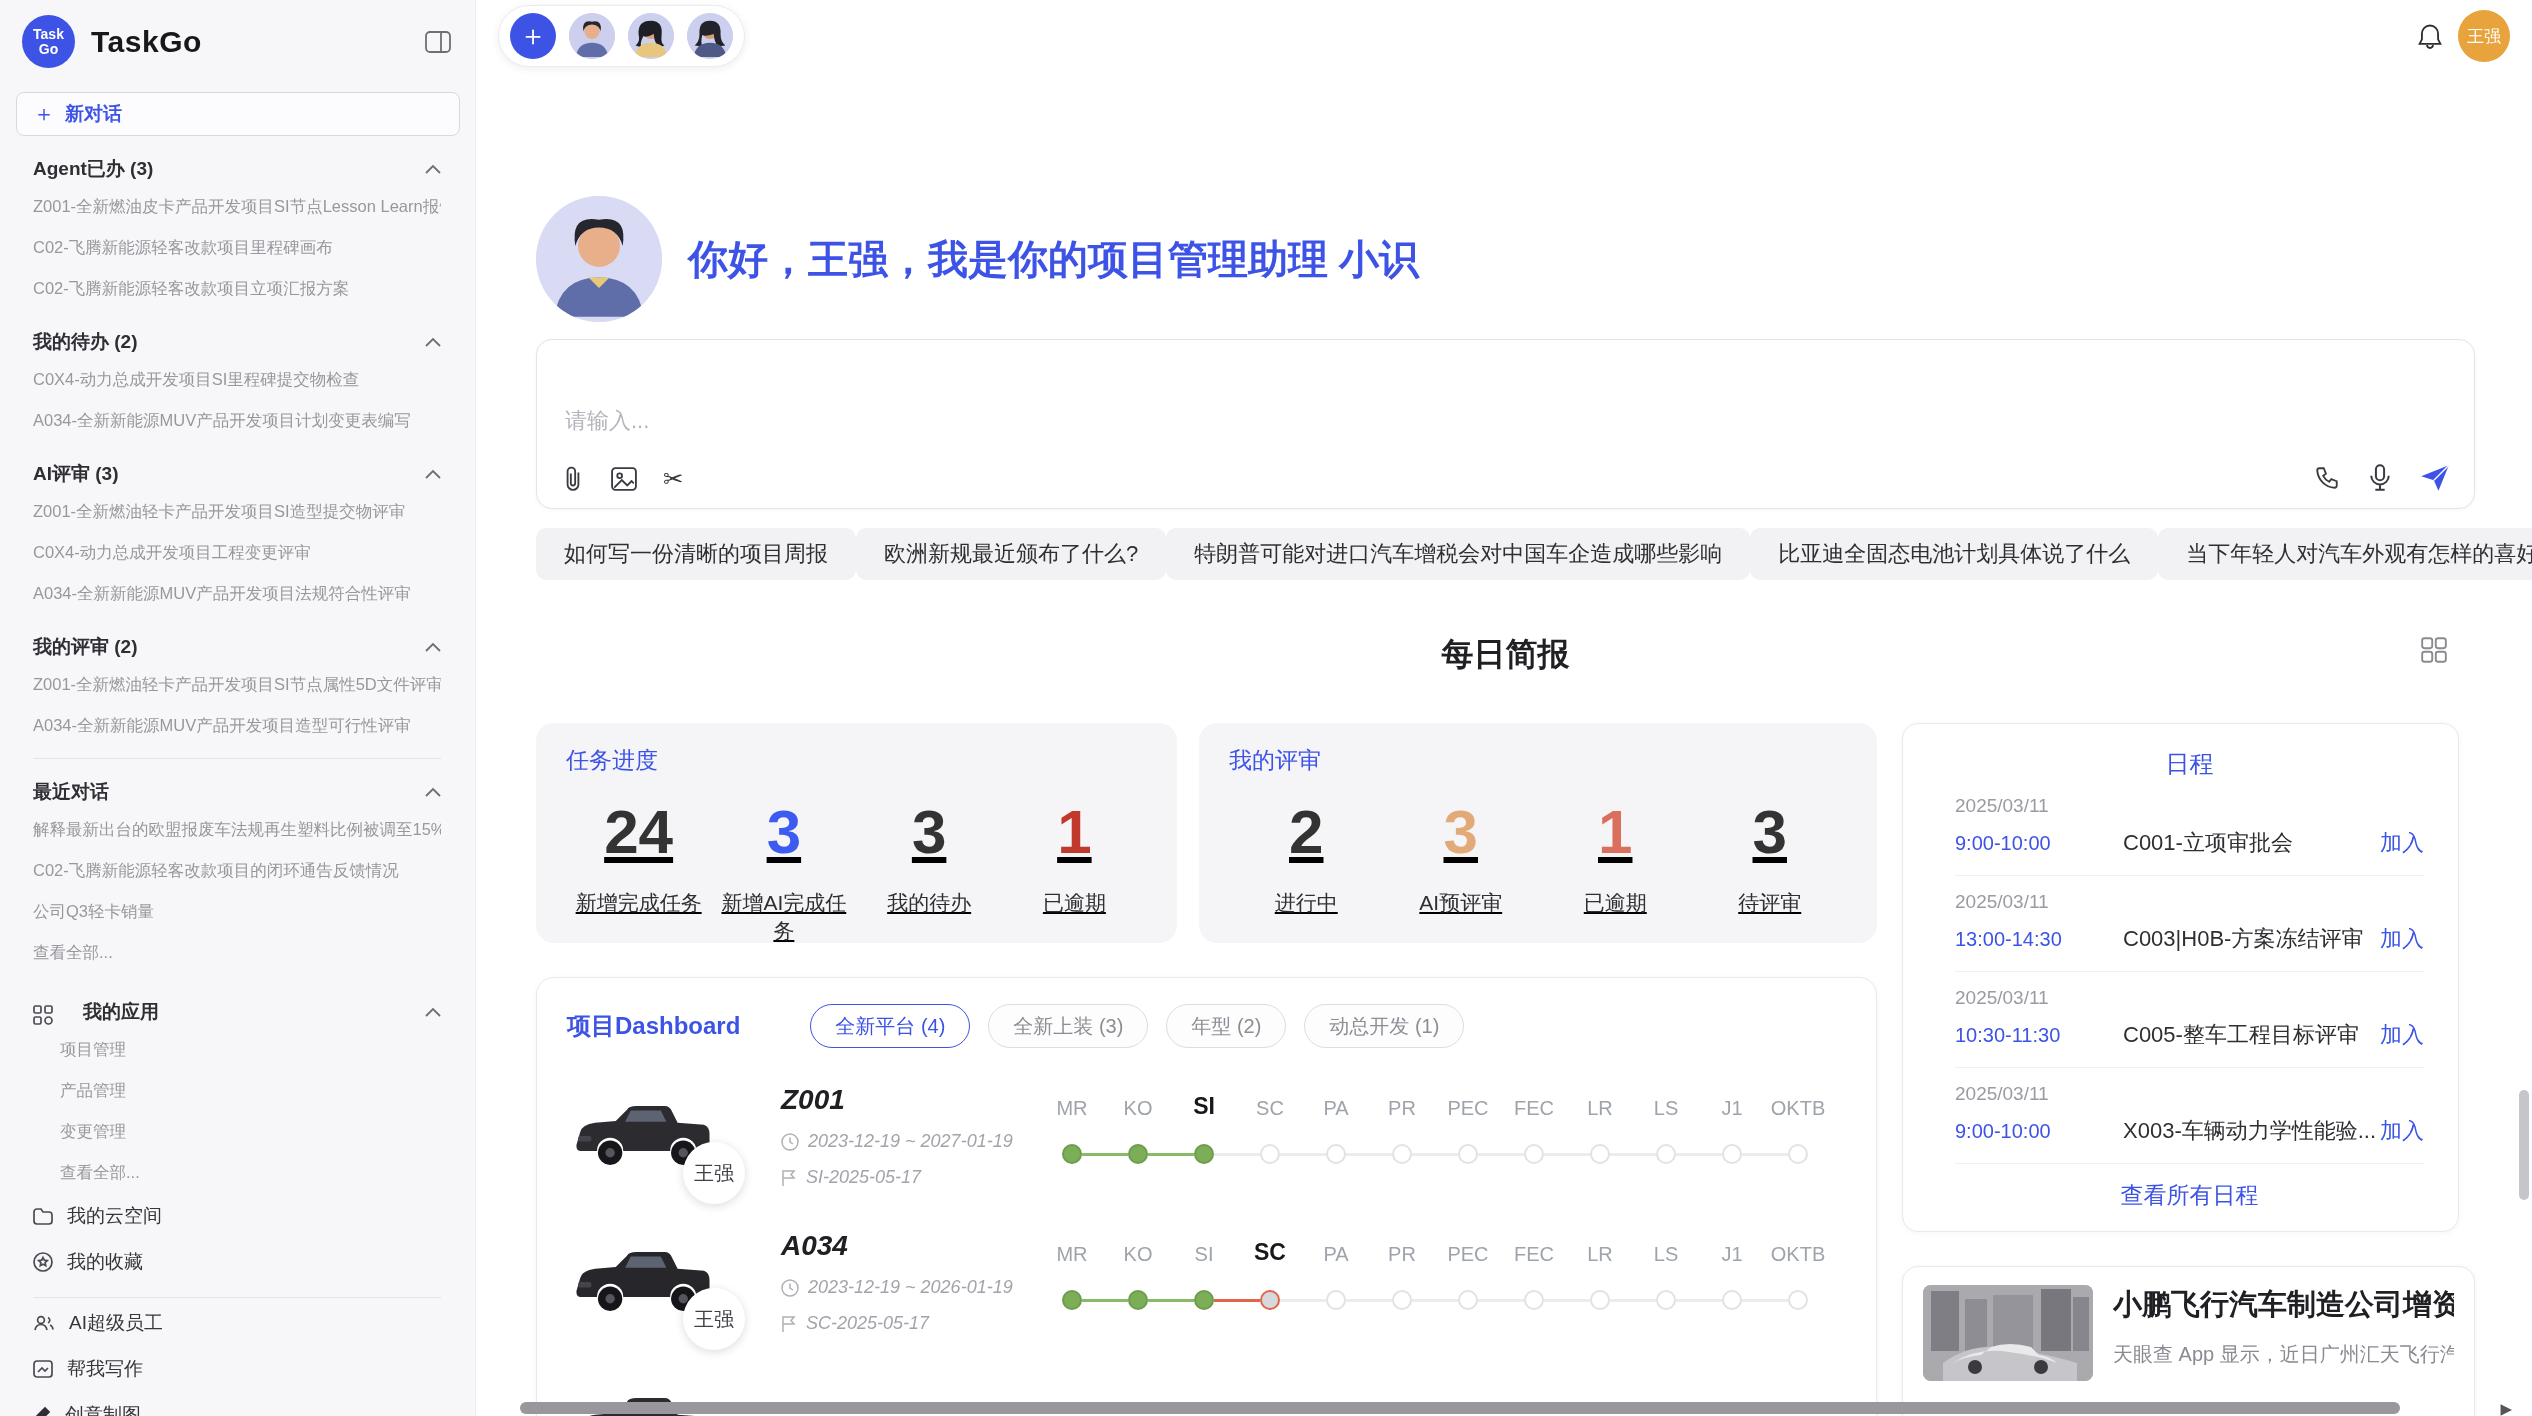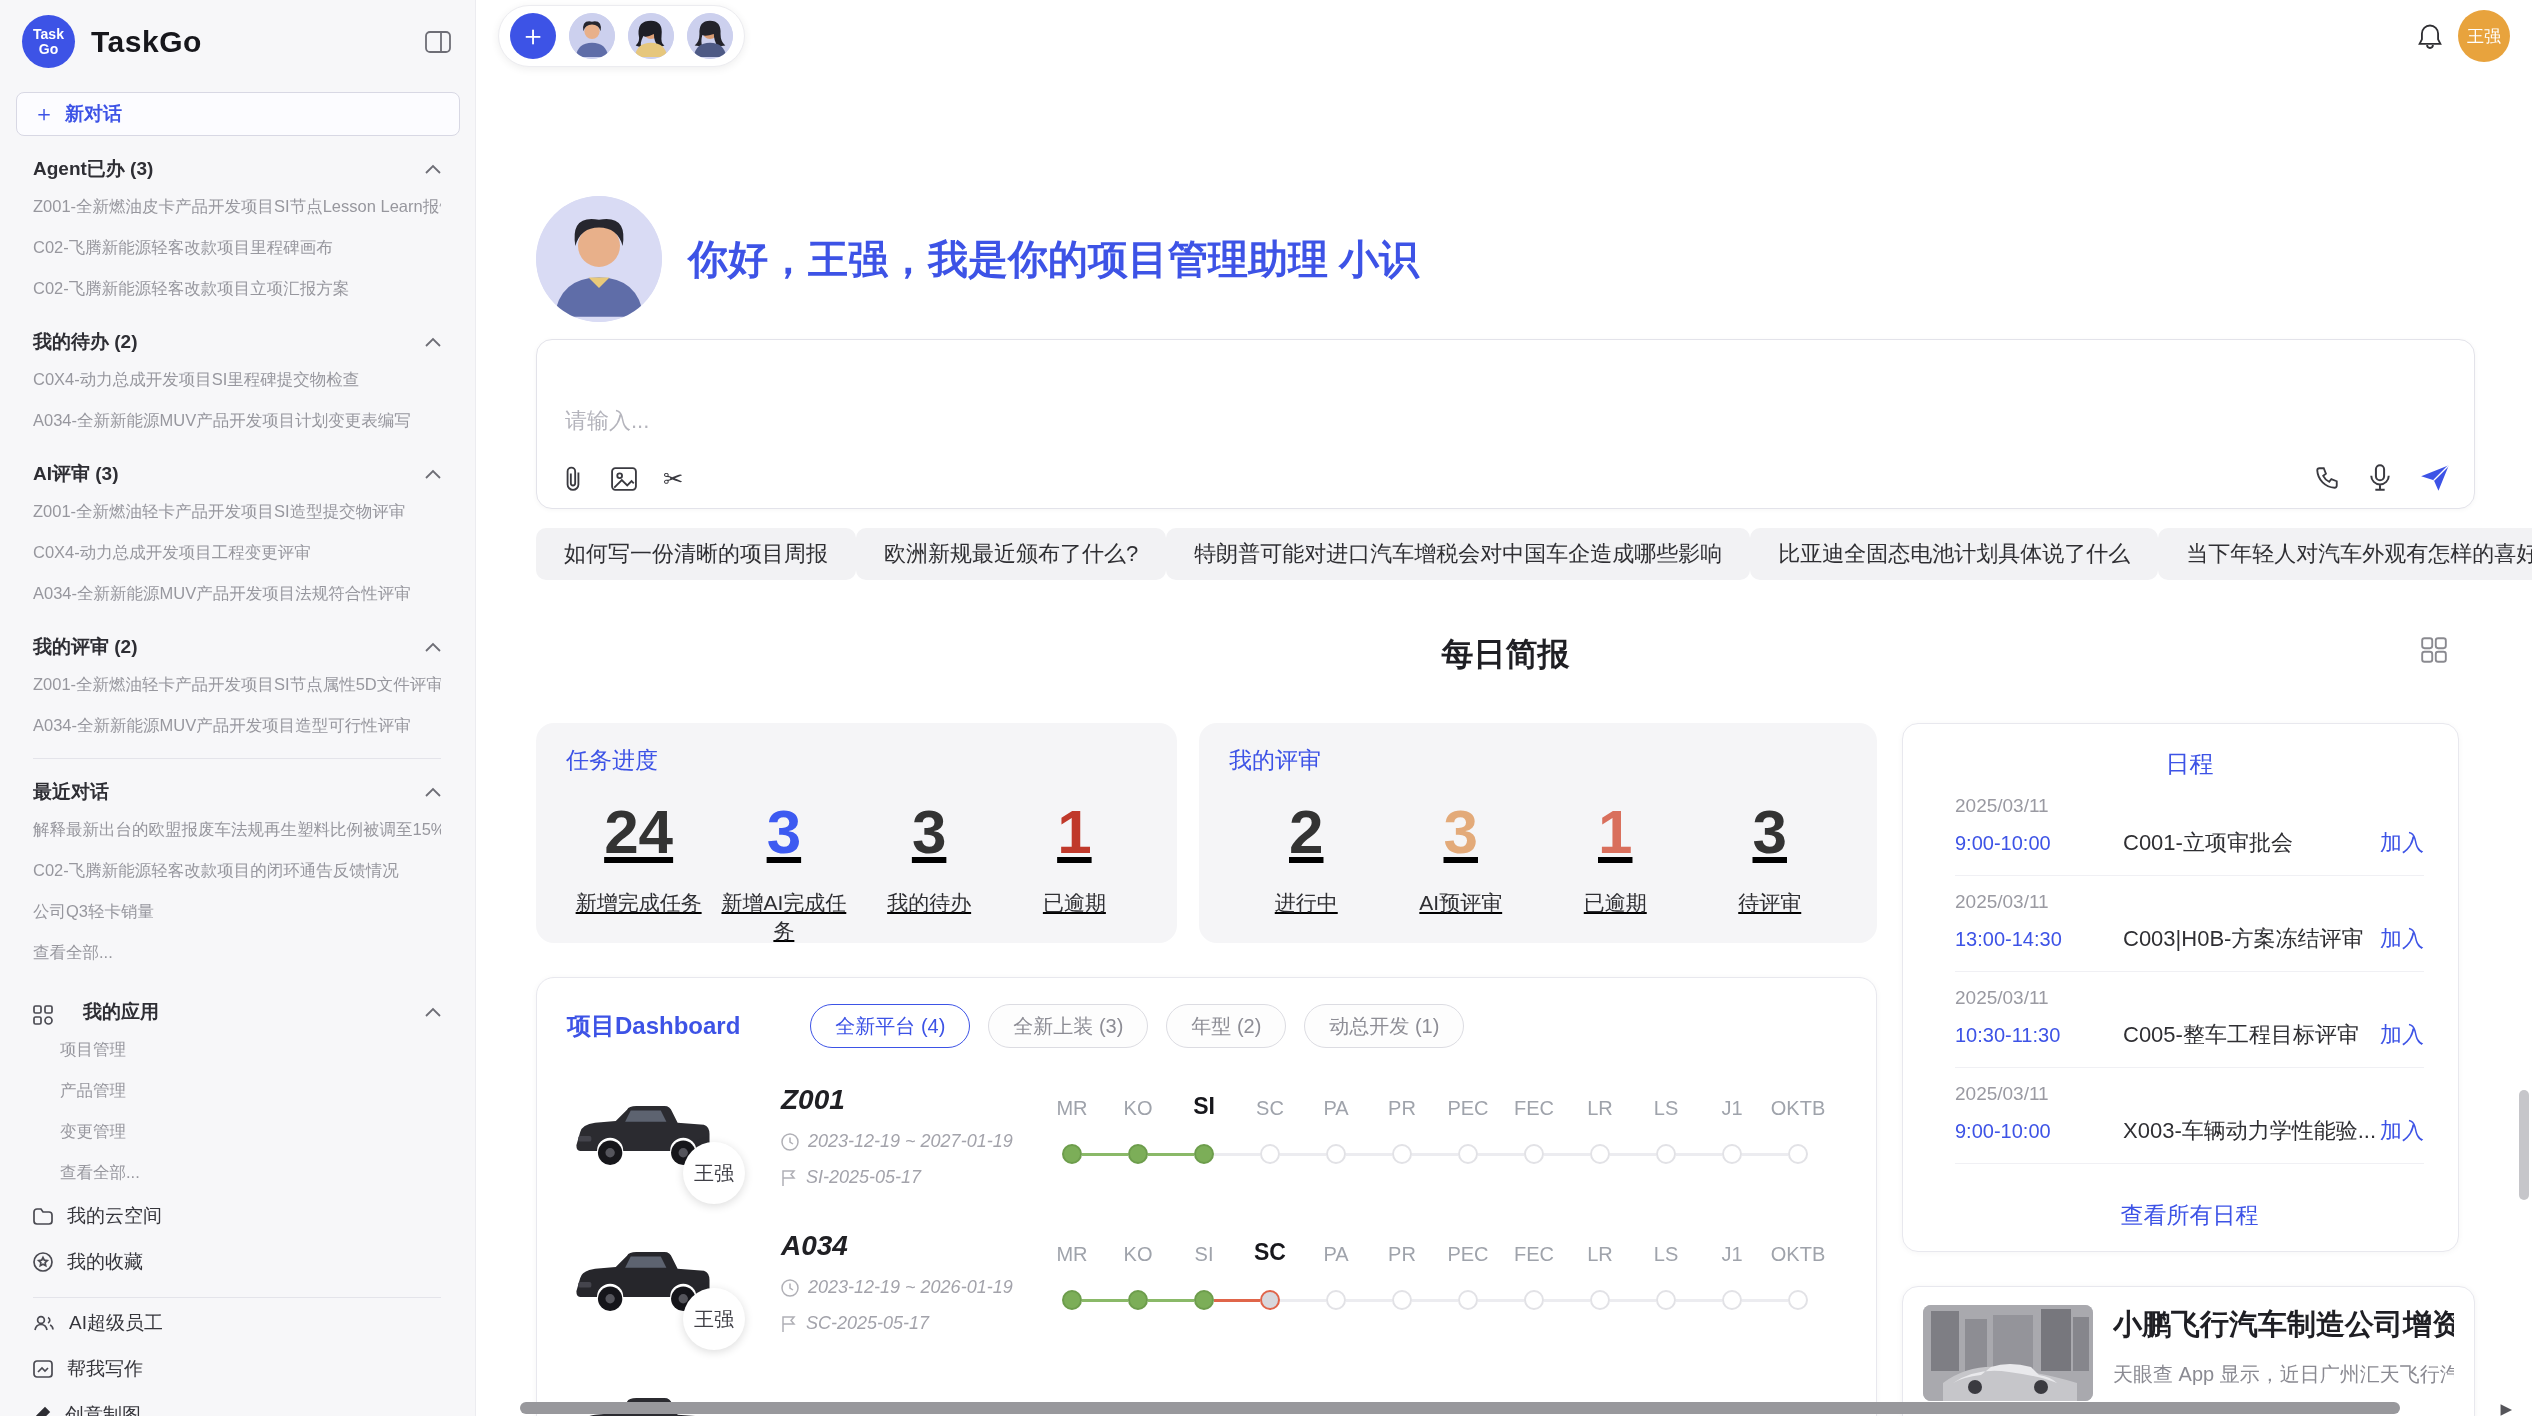--- a/index.html
+++ b/index.html
@@ -95,21 +95,21 @@
   .ms-cell.l-r::after { background:#e0654a; }
 
   .sched-card { width:557px; background:#fff; border:1px solid #e8e8ee; border-radius:16px; box-shadow:0 1px 6px rgba(0,0,0,.04); padding:24px 34px 20px 52px; }
   .sched-title { text-align:center; font-size:24px; color:#3d53e6; }
   .event { padding:15px 0 17px 0; border-bottom:1px solid #f0f0f4; }
   .event .date { font-size:19px; color:#9a9aa2; }
   .event .row { display:flex; align-items:center; margin-top:11px; }
   .event .time { width:168px; font-size:20px; color:#3d53e6; font-weight:500; flex:none; }
   .event .name { flex:1; font-size:22px; color:#2f2f33; white-space:nowrap; overflow:hidden; }
   .event .join { font-size:22px; color:#3d53e6; cursor:pointer; flex:none; }
-  .sched-footer { margin-top:36px; text-align:center; font-size:23px; color:#3d53e6; cursor:pointer; }
+  .sched-footer { margin-top:16px; text-align:center; font-size:23px; color:#3d53e6; cursor:pointer; }
 
   .news-card { margin-top:34px; width:573px; height:180px; background:#fff; border:1px solid #e8e8ee; border-radius:16px; box-shadow:0 1px 6px rgba(0,0,0,.05); padding:18px 20px; display:flex; gap:20px; overflow:hidden; }
   .news-img { width:170px; height:96px; border-radius:8px; flex:none; overflow:hidden; background:#b9b9bd; }
   .news-body { flex:1; overflow:hidden; }
   .news-title { font-size:29px; font-weight:700; color:#1f1f24; white-space:nowrap; overflow:hidden; }
   .news-snippet { margin-top:16px; font-size:20px; color:#8a8a92; white-space:nowrap; overflow:hidden; }
 
   
   .hscroll { position:absolute; left:520px; right:0; bottom:0; height:16px; }
   .hscroll .thumb { position:absolute; left:0; top:2px; height:12px; width:1880px; border-radius:6px; background:#98989c; }

